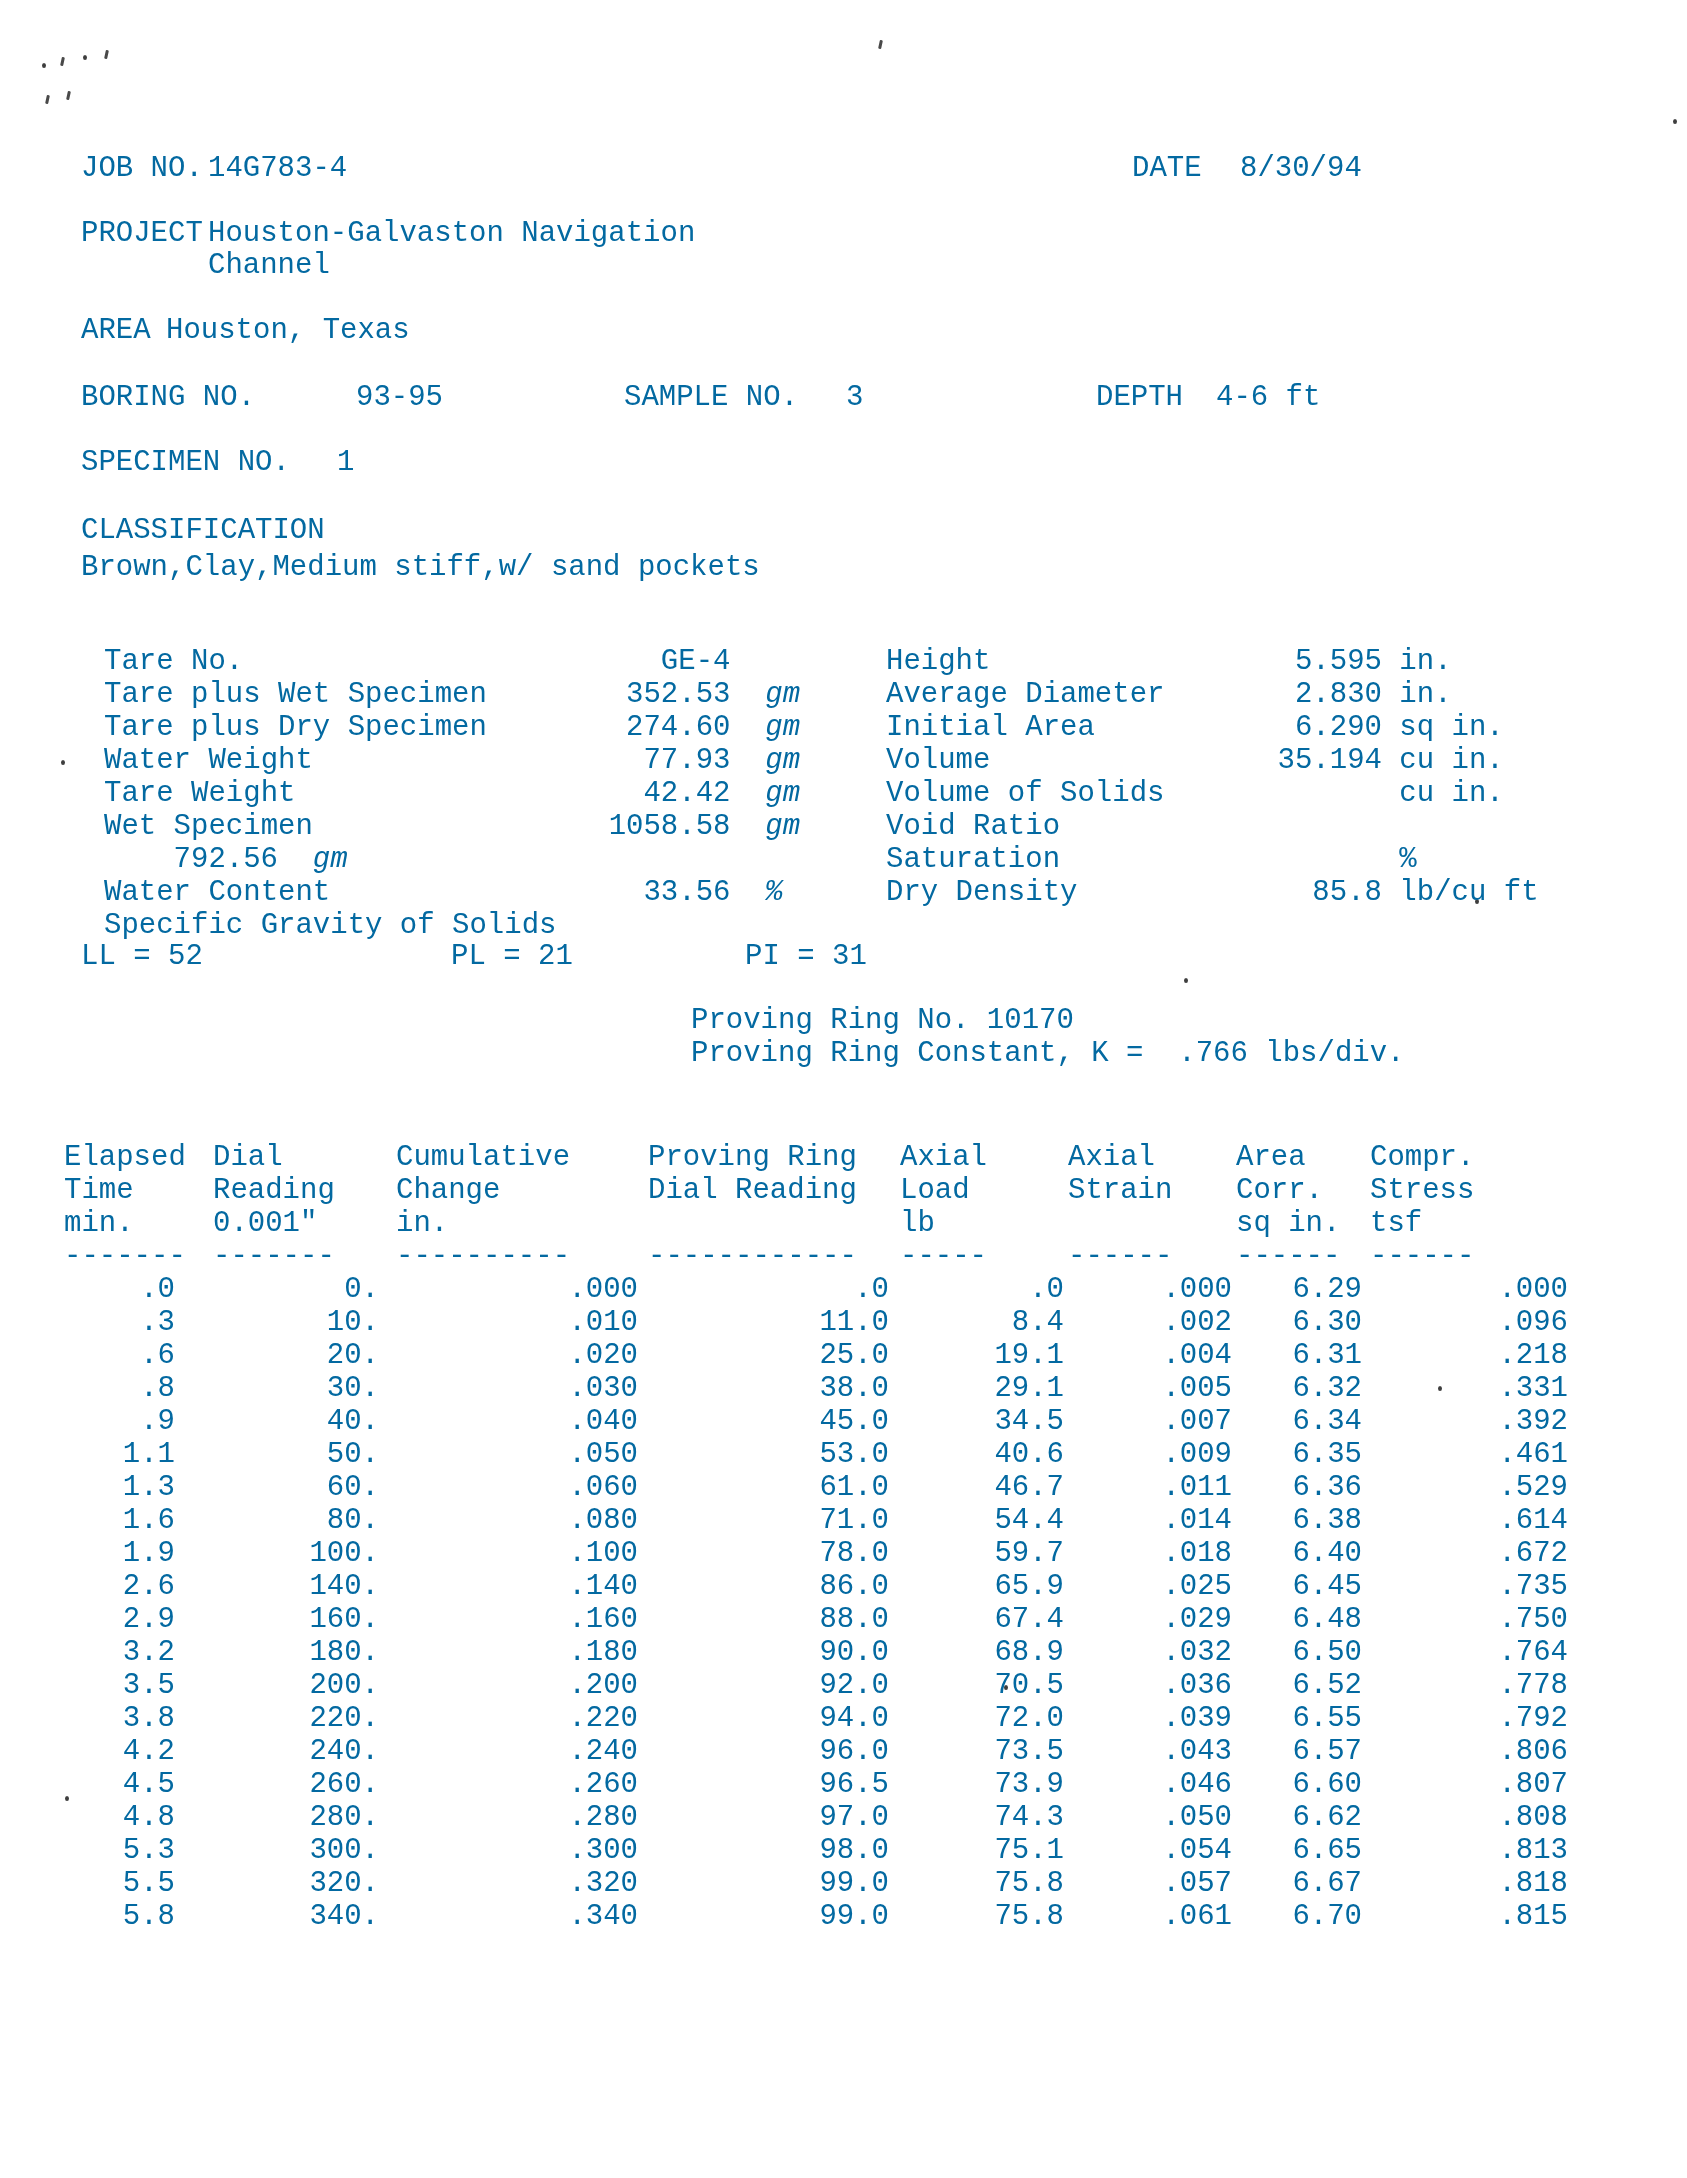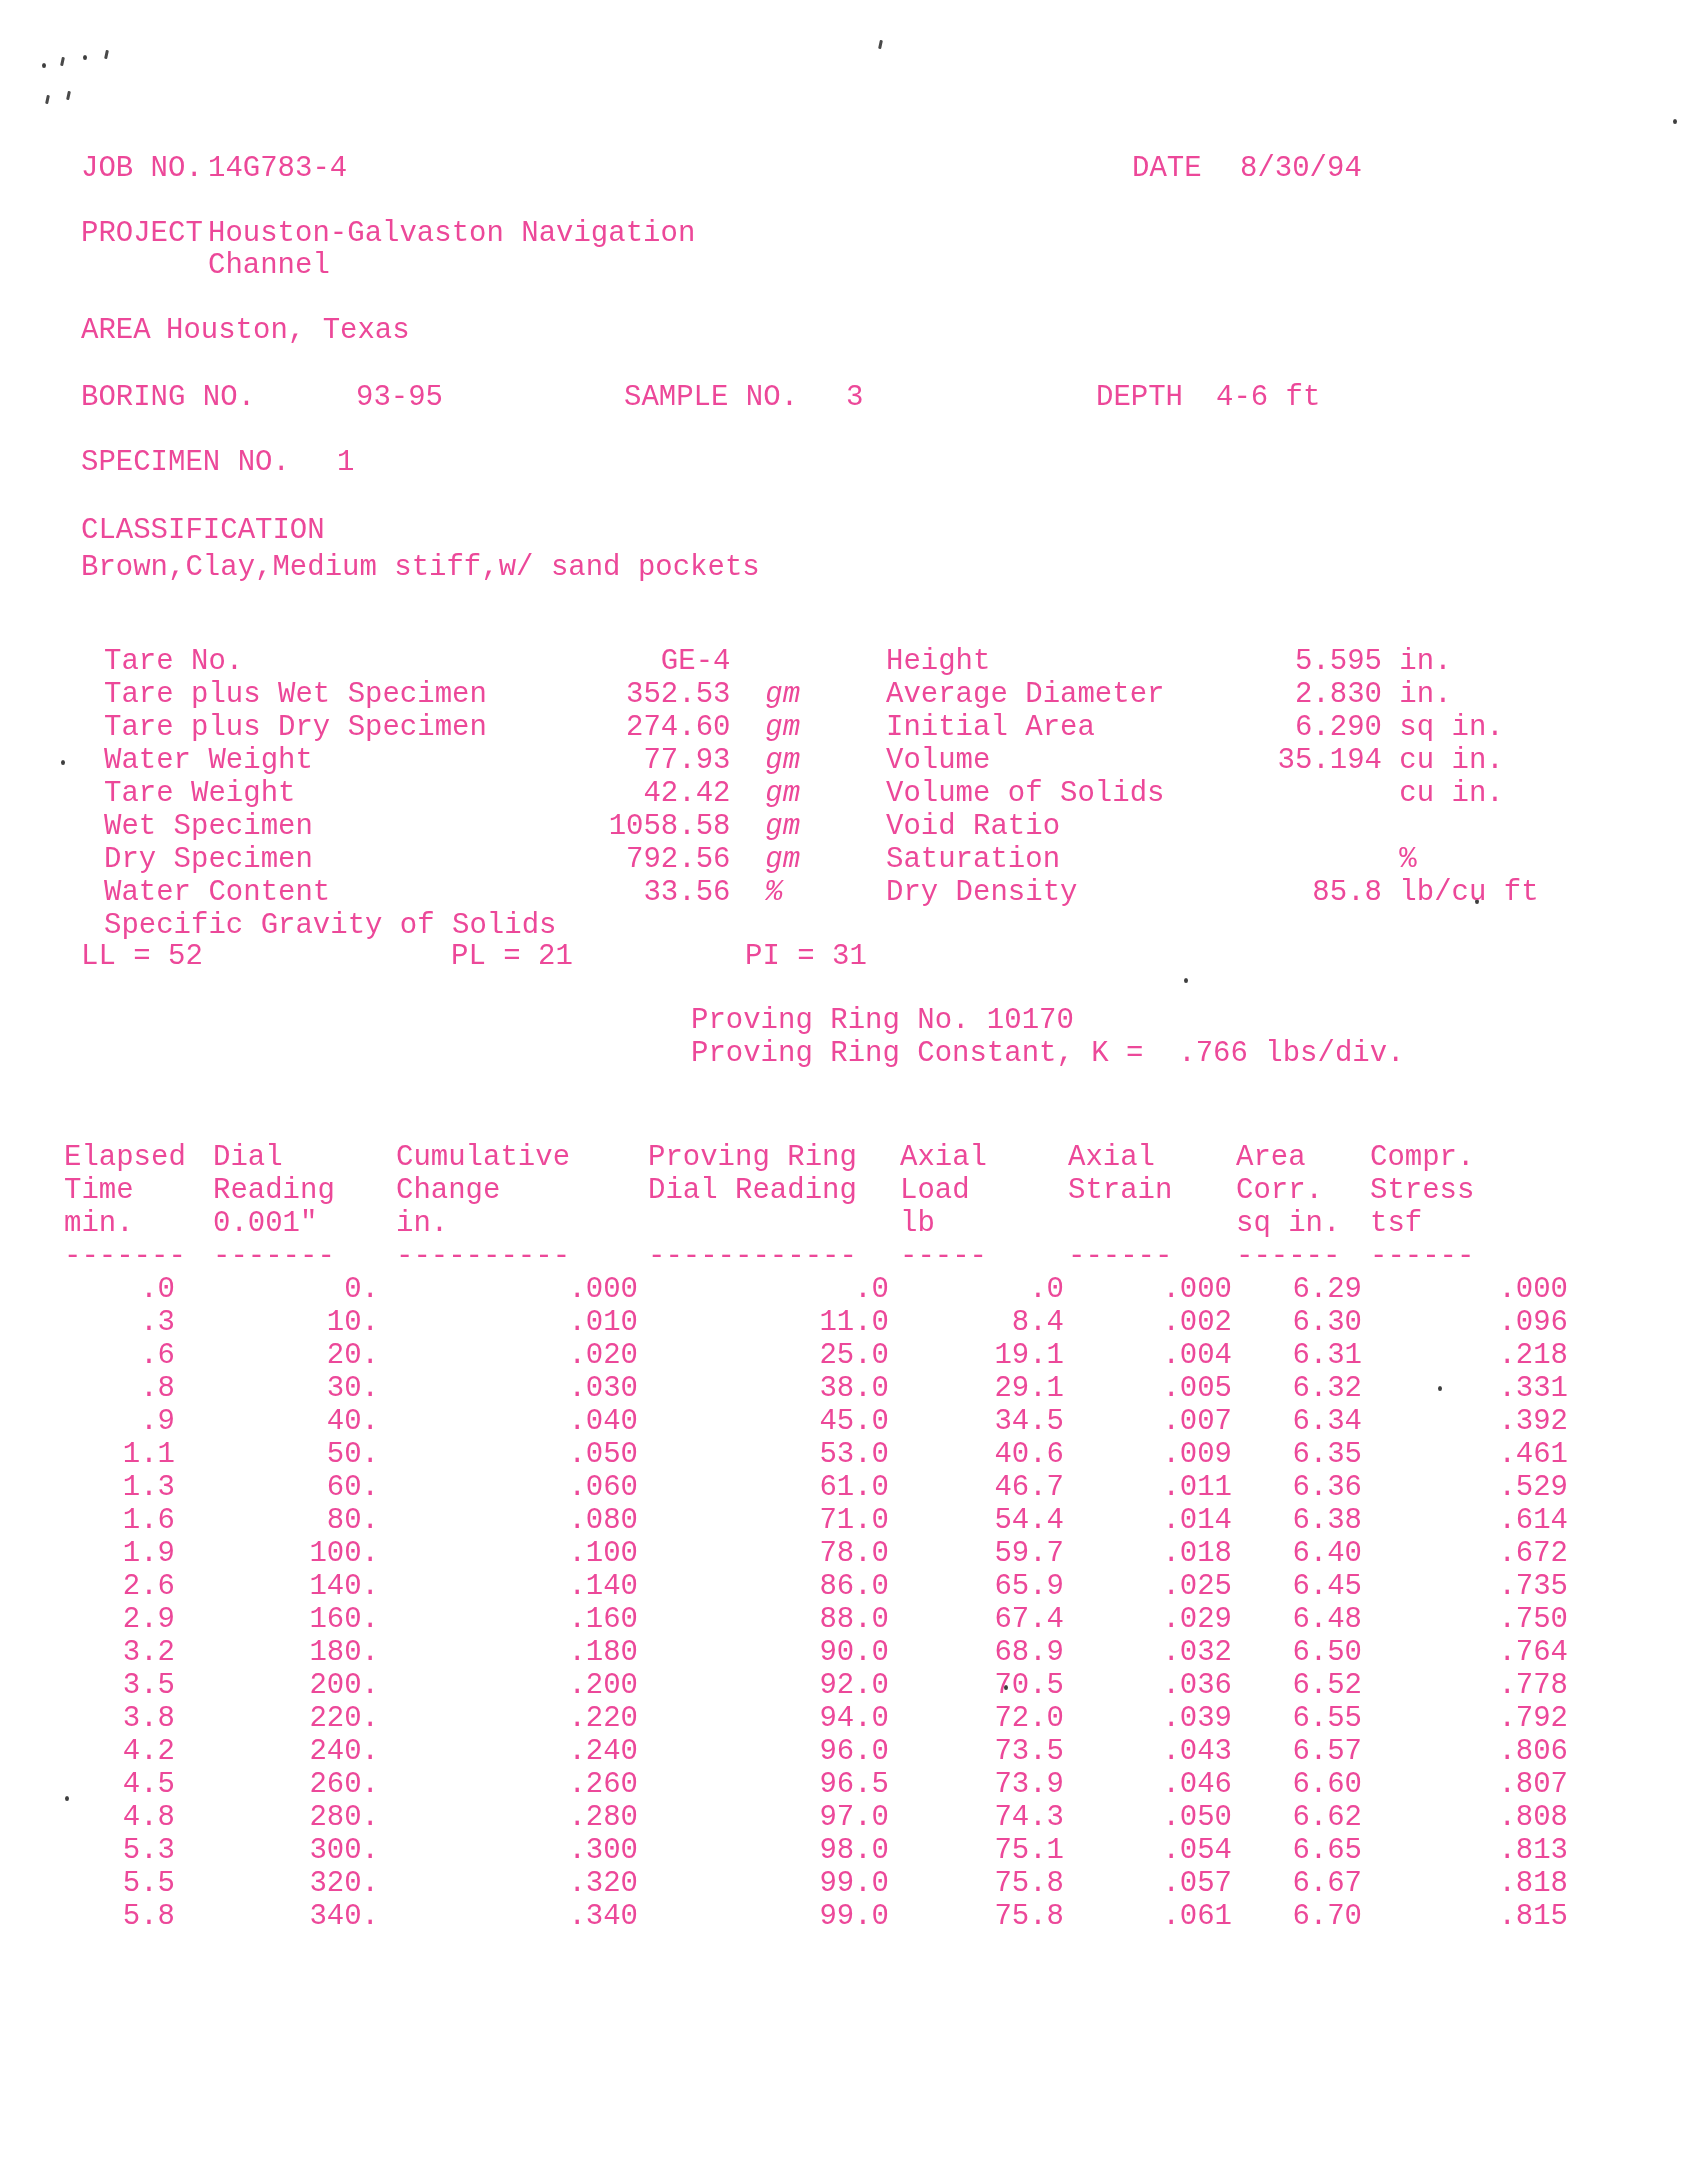--- a/index.html
+++ b/index.html
@@ -1,21 +1,21 @@
 <!DOCTYPE html>
 <html><head>
 <meta charset="utf-8">
 <style>
   html,body{margin:0;padding:0;background:#888;}
   .page{
     position:relative;
     width:1687px;height:2178px;
     background:#ffffff;
     font-family:"Liberation Mono","DejaVu Sans Mono",monospace;
-    font-size:29px;line-height:33px;color:#ec4899;
+    font-size:29px;line-height:33px;color:#0369a1;
     overflow:hidden;
   }
   .abs{position:absolute;white-space:pre;}
   
   .mcol{position:absolute;}
   .mrow{display:flex;white-space:pre;height:33px;}
   .mcol-left .mlabel{display:inline-block;width:26ch;}
   .mcol-left .mvalue{display:inline-block;width:10ch;text-align:right;}
   .mcol-left .munit{margin-left:2ch;font-style:italic;}
   .mcol-right .mlabel{display:inline-block;width:16ch;}
@@ -91,21 +91,21 @@
   <span class="abs" style="left:81px;top:514px">CLASSIFICATION</span>
   <span class="abs" style="left:81px;top:551px">Brown,Clay,Medium stiff,w/ sand pockets</span>
 
   <div class="mcol mcol-left" style="left:104px;top:645px" id="mcol-left">
       <div class="mrow"><span class="mlabel">Tare No.</span><span class="mvalue">GE-4</span><span class="munit"></span></div>
       <div class="mrow"><span class="mlabel">Tare plus Wet Specimen</span><span class="mvalue">352.53</span><span class="munit">gm</span></div>
       <div class="mrow"><span class="mlabel">Tare plus Dry Specimen</span><span class="mvalue">274.60</span><span class="munit">gm</span></div>
       <div class="mrow"><span class="mlabel">Water Weight</span><span class="mvalue">77.93</span><span class="munit">gm</span></div>
       <div class="mrow"><span class="mlabel">Tare Weight</span><span class="mvalue">42.42</span><span class="munit">gm</span></div>
       <div class="mrow"><span class="mlabel">Wet Specimen</span><span class="mvalue">1058.58</span><span class="munit">gm</span></div>
-      <div class="mrow"><span class="mlabel">Dry Specimen</span><span class="mvalue">792.56</span><span class="munit">gm</span></div>
+      <div class="mrow"><span class="mvalue">792.56</span><span class="munit">gm</span></div>
       <div class="mrow"><span class="mlabel">Water Content</span><span class="mvalue">33.56</span><span class="munit">%</span></div>
       <div class="mrow"><span class="mlabel">Specific Gravity of Solids</span><span class="mvalue"></span><span class="munit"></span></div>
     </div>
   <div class="mcol mcol-right" style="left:886px;top:645px" id="mcol-right">
       <div class="mrow"><span class="mlabel">Height</span><span class="mvalue">5.595</span><span class="munit">in.</span></div>
       <div class="mrow"><span class="mlabel">Average Diameter</span><span class="mvalue">2.830</span><span class="munit">in.</span></div>
       <div class="mrow"><span class="mlabel">Initial Area</span><span class="mvalue">6.290</span><span class="munit">sq in.</span></div>
       <div class="mrow"><span class="mlabel">Volume</span><span class="mvalue">35.194</span><span class="munit">cu in.</span></div>
       <div class="mrow"><span class="mlabel">Volume of Solids</span><span class="mvalue"></span><span class="munit">cu in.</span></div>
       <div class="mrow"><span class="mlabel">Void Ratio</span><span class="mvalue"></span><span class="munit"></span></div>

